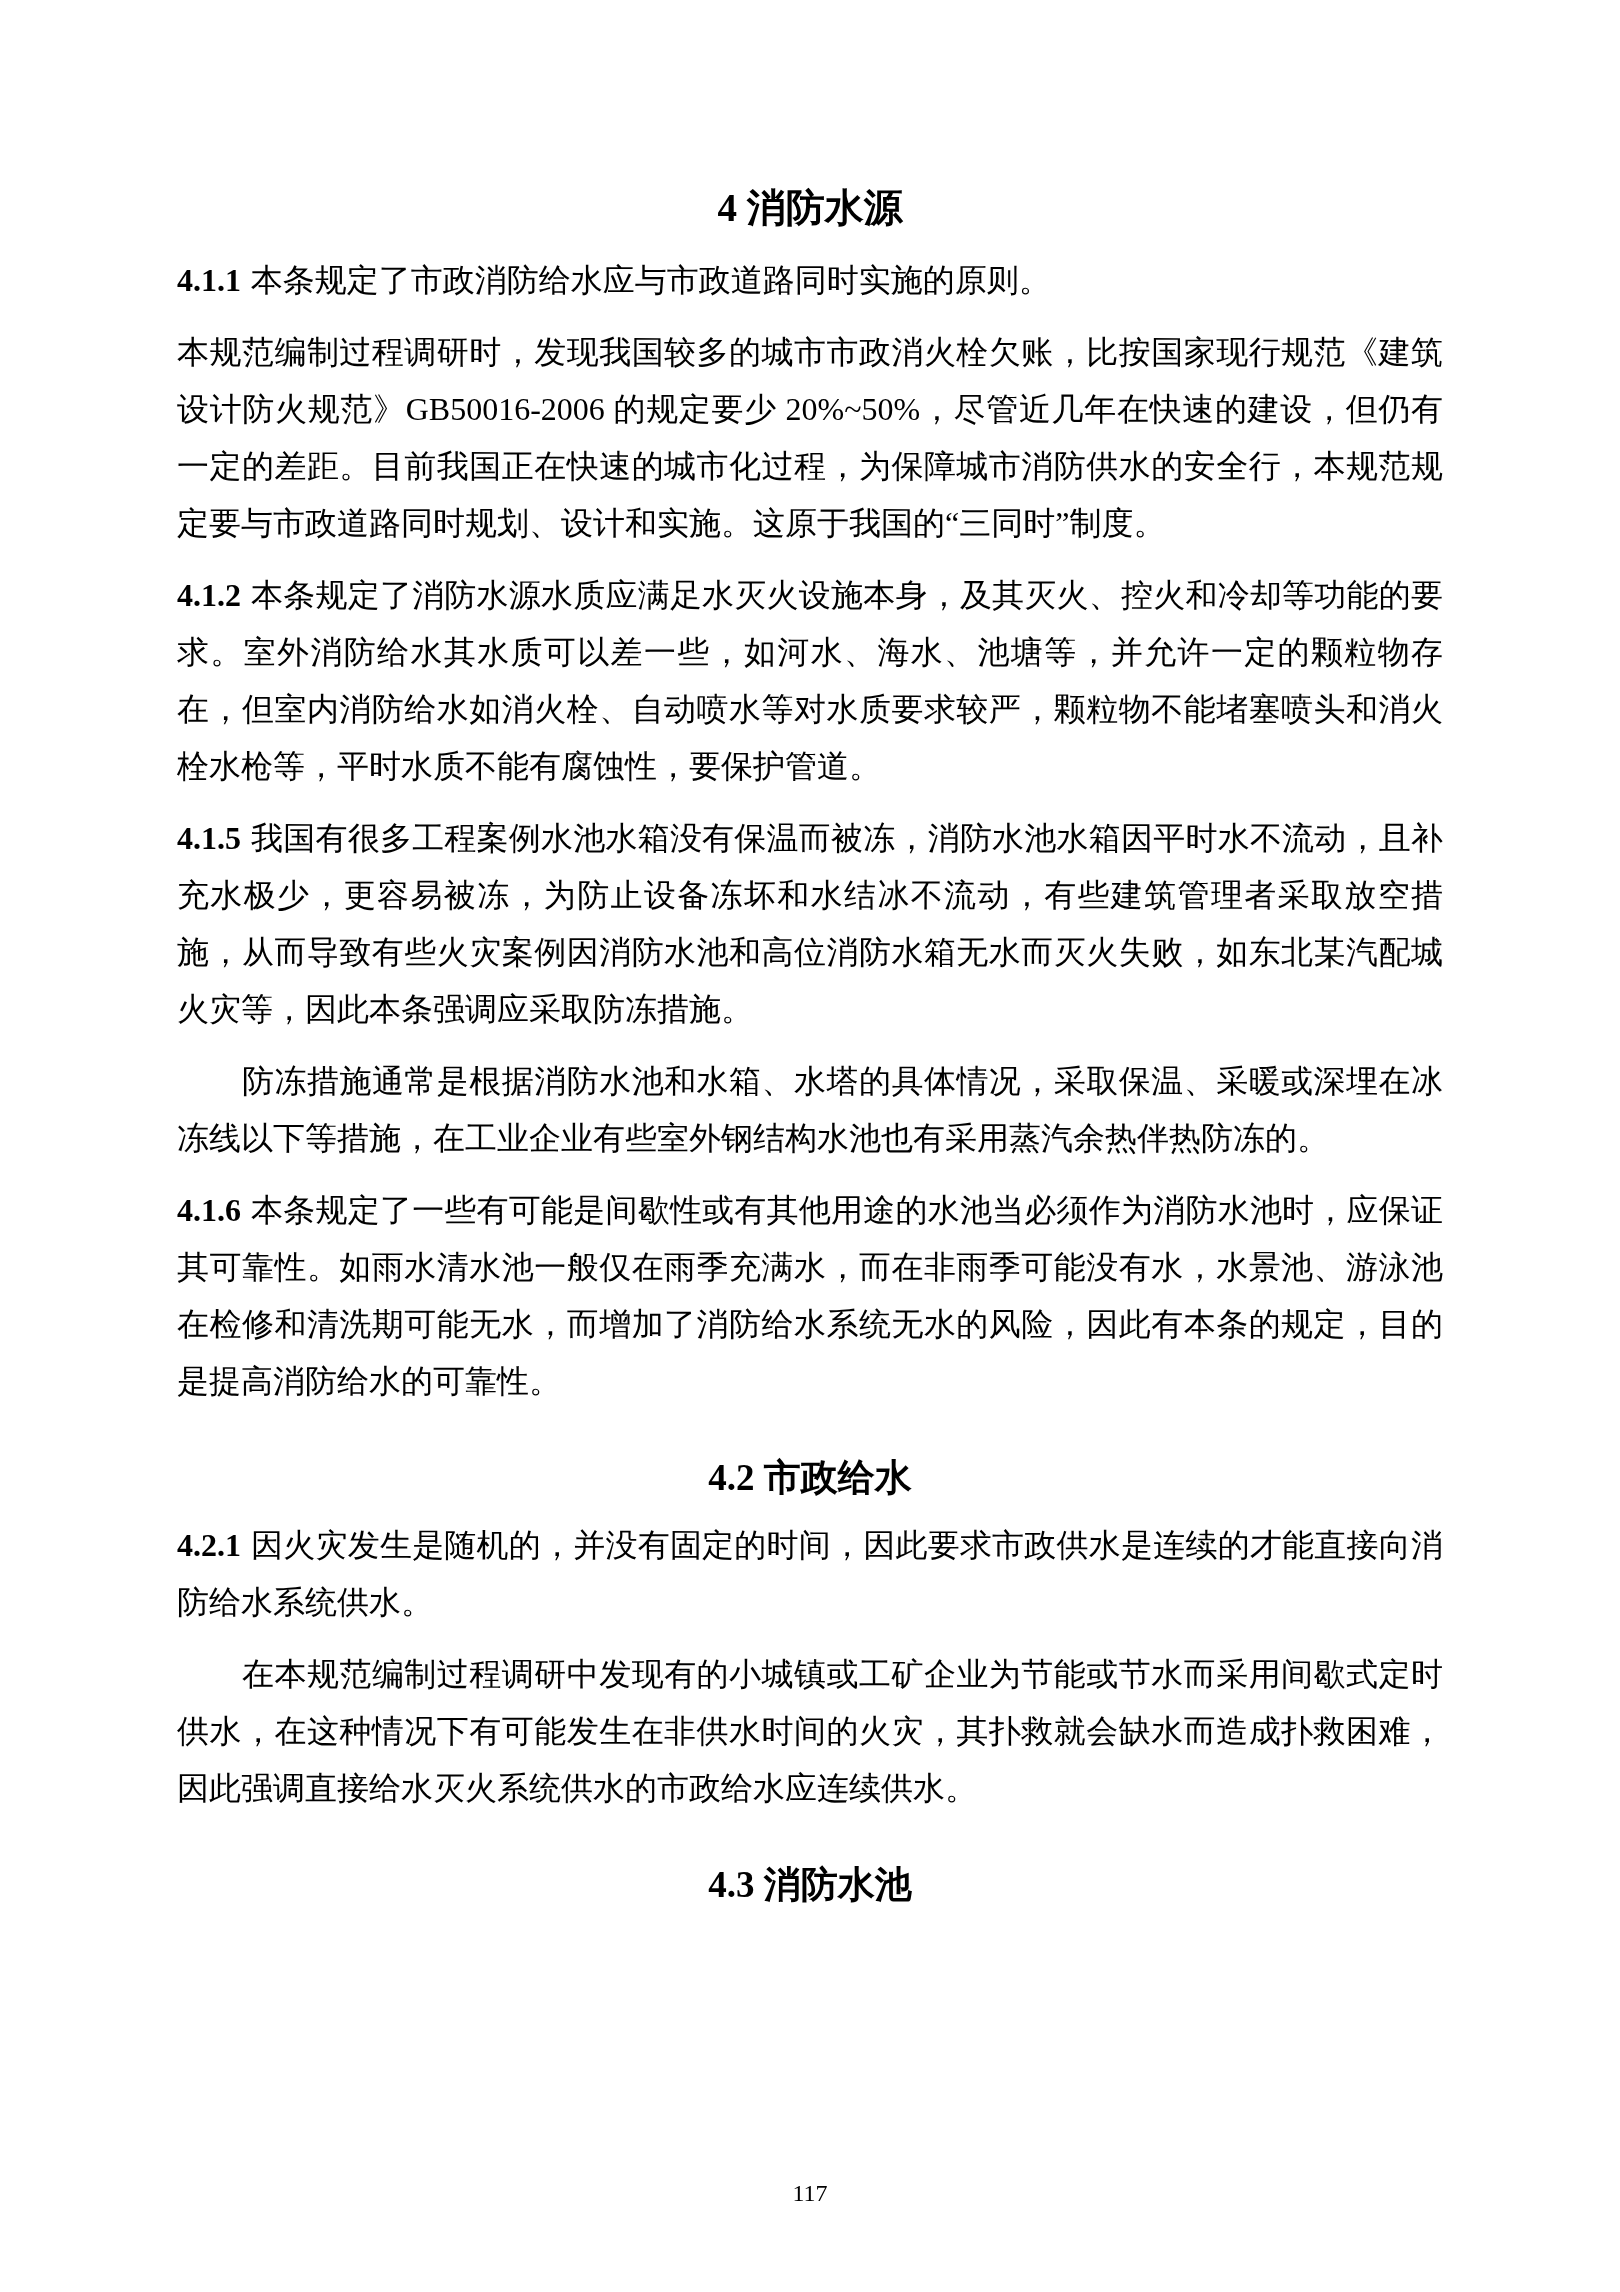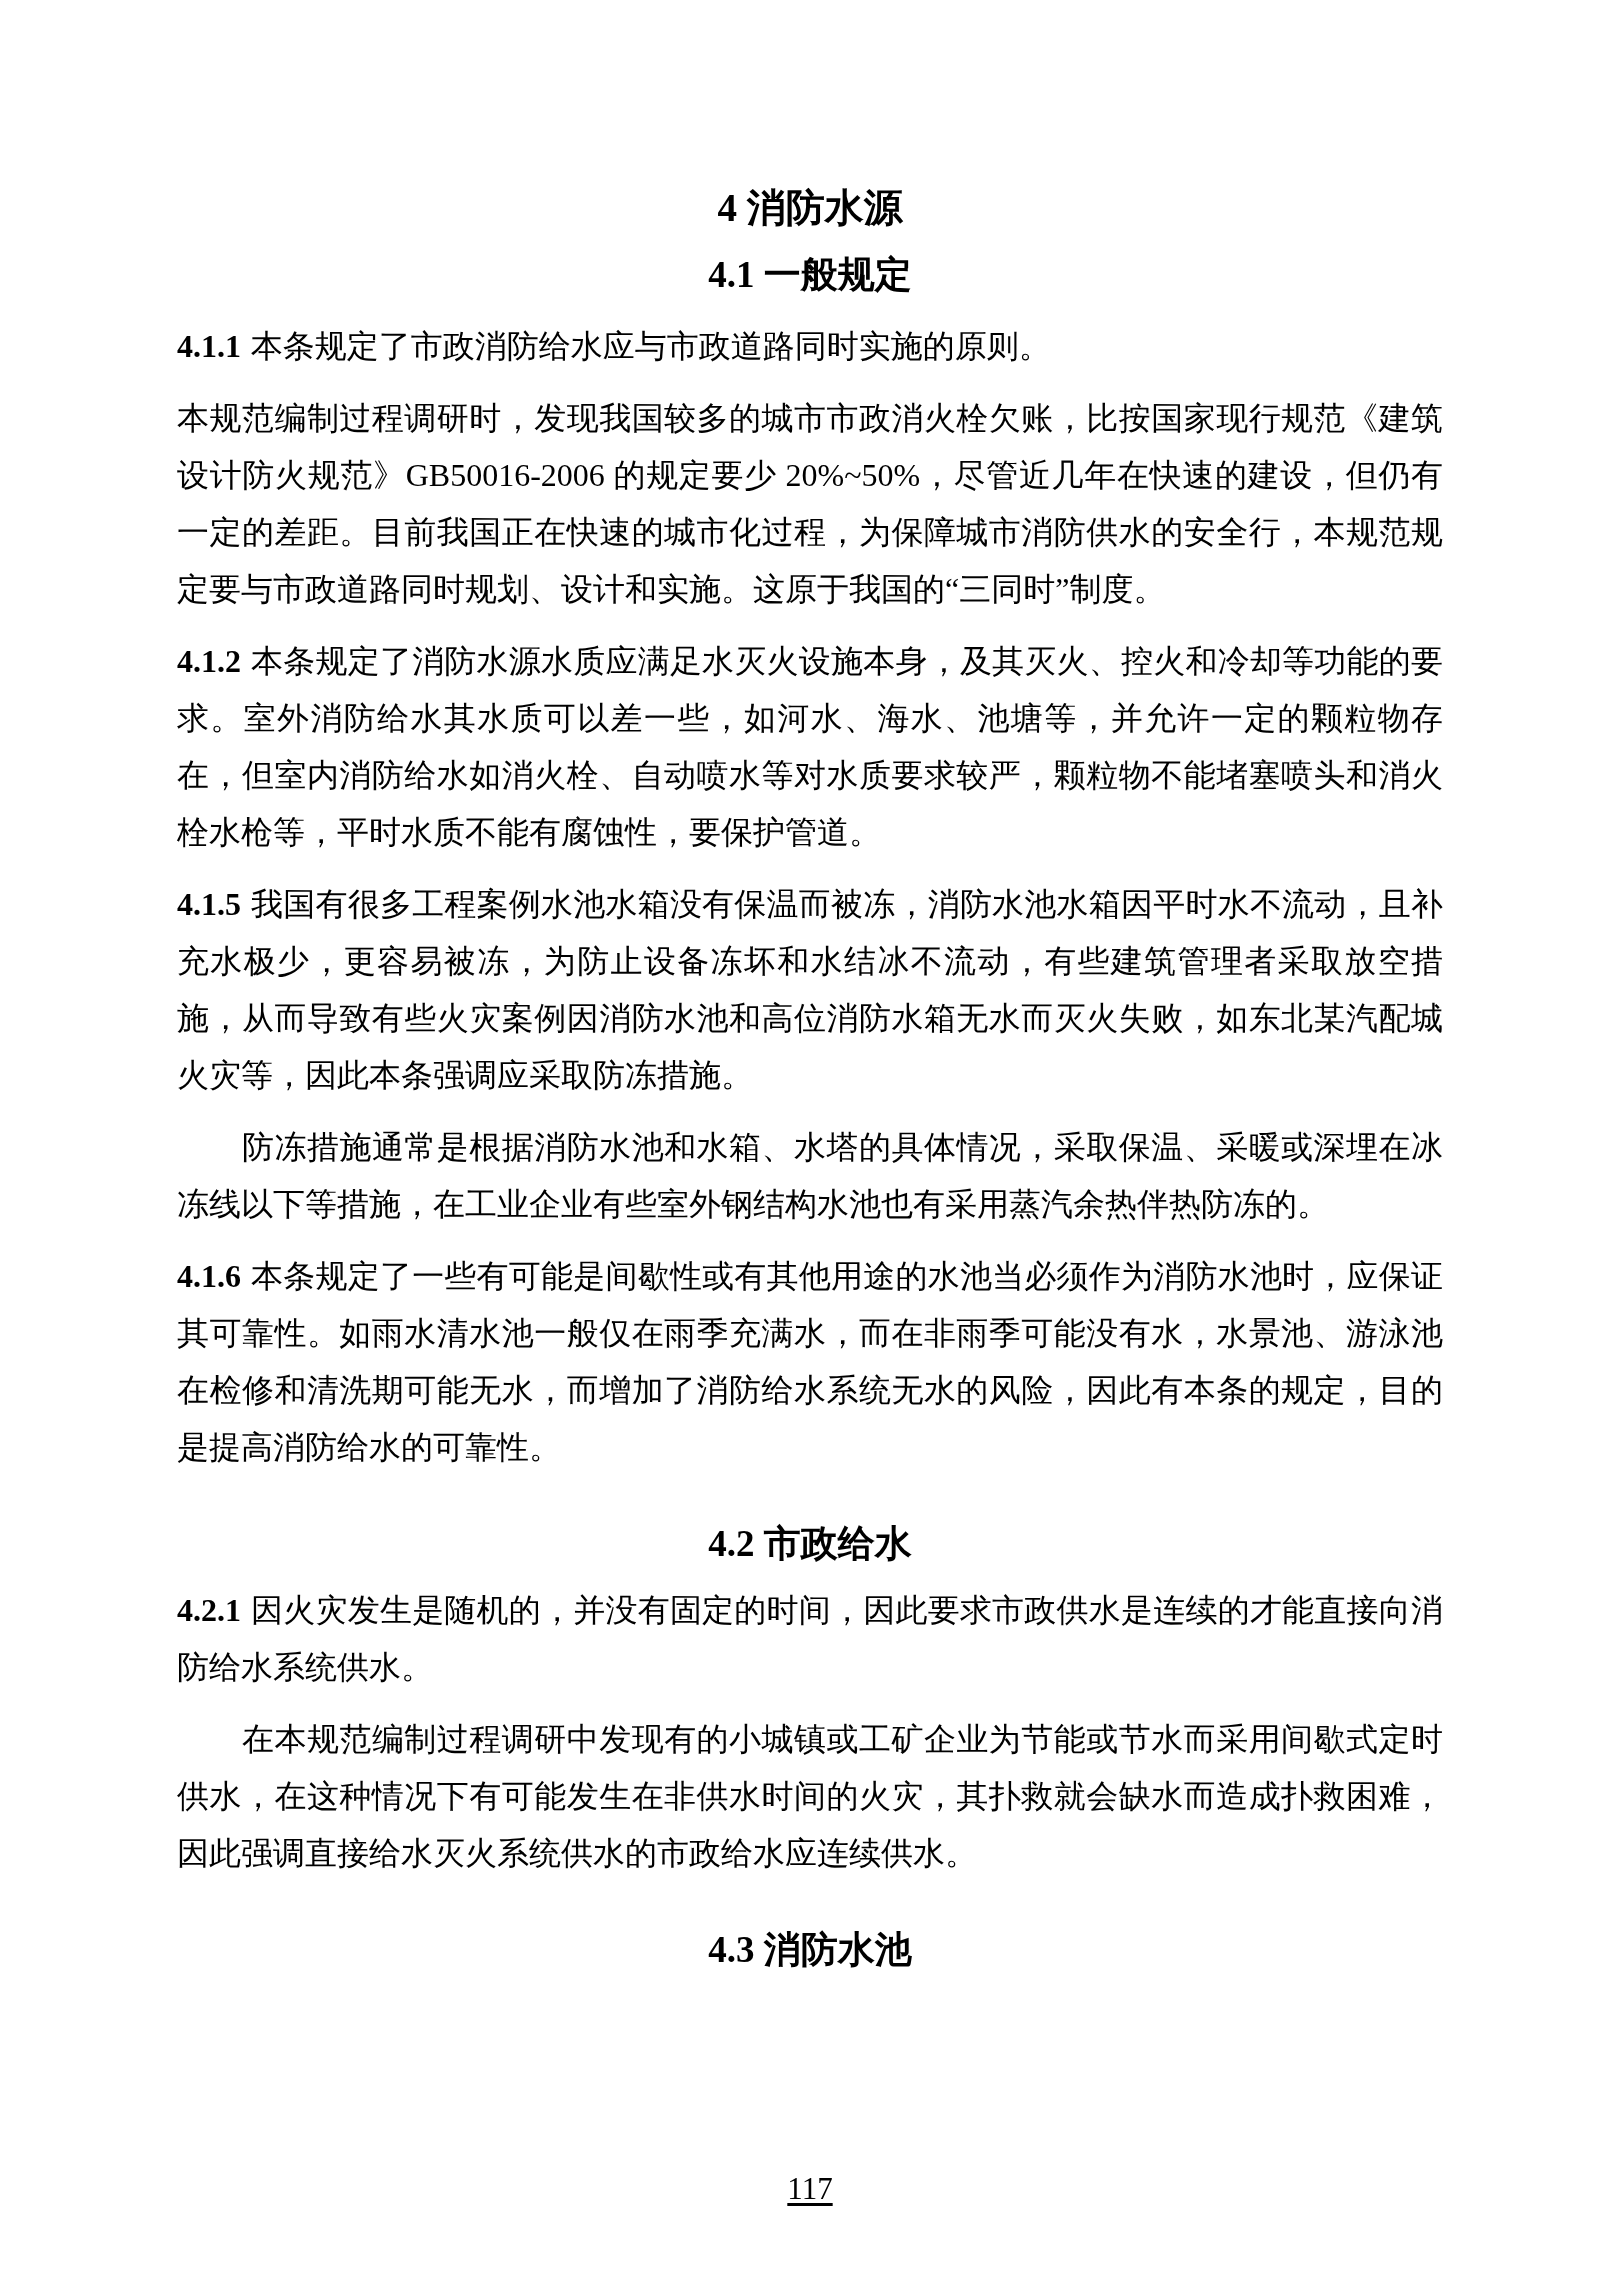--- a/index.html
+++ b/index.html
@@ -51,33 +51,31 @@
     text-indent: 65px;
   }
   .page-footer {
     position: absolute;
     left: 0;
     right: 0;
     bottom: 86px;
     text-align: center;
   }
   .page-number {
-    font-size: 31px;
-    text-decoration: underline;
+    font-size: 24px;
     text-underline-offset: 3.9px;
   }
 </style>
 </head>
 <body>
 
 <div class="page">
 
   <h1 class="chapter-title">4 消防水源</h1>
 
-  <h2 class="section-title">4.1 一般规定</h2>
 
   <p class="para"><b class="num">4.1.1</b><span>本条规定了市政消防给水应与市政道路同时实施的原则。</span></p>
 
   <p class="para"><b class="num"></b><span>本规范编制过程调研时，发现我国较多的城市市政消火栓欠账，比按国家现行规范《建筑设计防火规范》GB50016-2006 的规定要少 20%~50%，尽管近几年在快速的建设，但仍有一定的差距。目前我国正在快速的城市化过程，为保障城市消防供水的安全行，本规范规定要与市政道路同时规划、设计和实施。这原于我国的“三同时”制度。</span></p>
 
   <p class="para"><b class="num">4.1.2</b><span>本条规定了消防水源水质应满足水灭火设施本身，及其灭火、控火和冷却等功能的要求。室外消防给水其水质可以差一些，如河水、海水、池塘等，并允许一定的颗粒物存在，但室内消防给水如消火栓、自动喷水等对水质要求较严，颗粒物不能堵塞喷头和消火栓水枪等，平时水质不能有腐蚀性，要保护管道。</span></p>
 
 
   <p class="para"><b class="num">4.1.5</b><span>我国有很多工程案例水池水箱没有保温而被冻，消防水池水箱因平时水不流动，且补充水极少，更容易被冻，为防止设备冻坏和水结冰不流动，有些建筑管理者采取放空措施，从而导致有些火灾案例因消防水池和高位消防水箱无水而灭火失败，如东北某汽配城火灾等，因此本条强调应采取防冻措施。</span></p>
 

